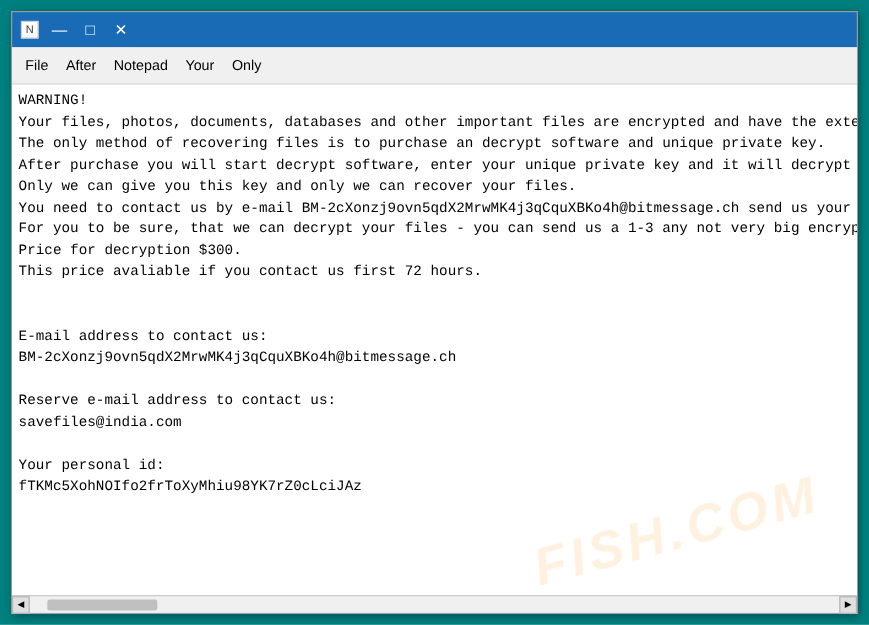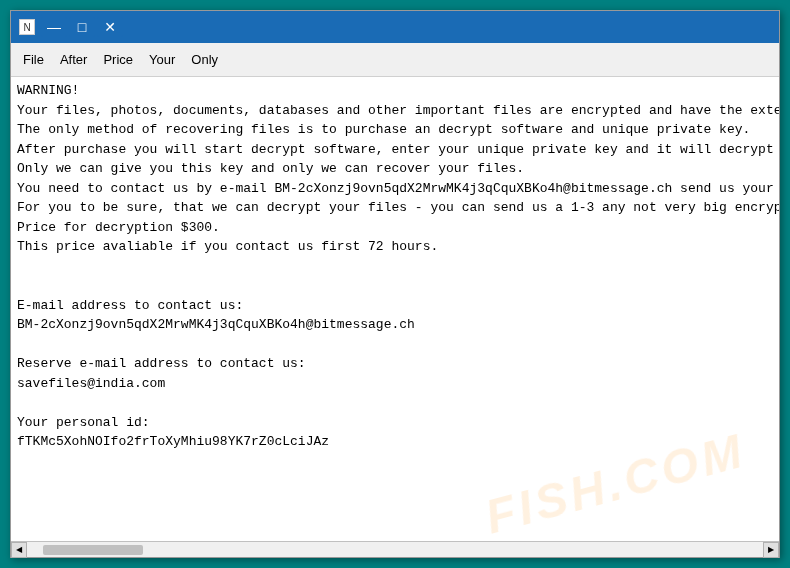--- a/index.html
+++ b/index.html
@@ -164,21 +164,21 @@
     <div class="title-controls">
       <button class="title-btn">—</button>
       <button class="title-btn">□</button>
       <button class="title-btn close">✕</button>
     </div>
   </div>
 
   <div class="menu-bar">
   <div class="menu-item">File</div>
       <div class="menu-item">After</div>
-      <div class="menu-item">Price</div>
+      <div class="menu-item">Notepad</div>
       <div class="menu-item">Your</div>
       <div class="menu-item">Only</div>
     </div>
 
   <div class="content-area">
     <div class="text-area">WARNING!
 Your files, photos, documents, databases and other important files are encrypted and have the exte
 The only method of recovering files is to purchase an decrypt software and unique private key.
 After purchase you will start decrypt software, enter your unique private key and it will decrypt
 Only we can give you this key and only we can recover your files.

